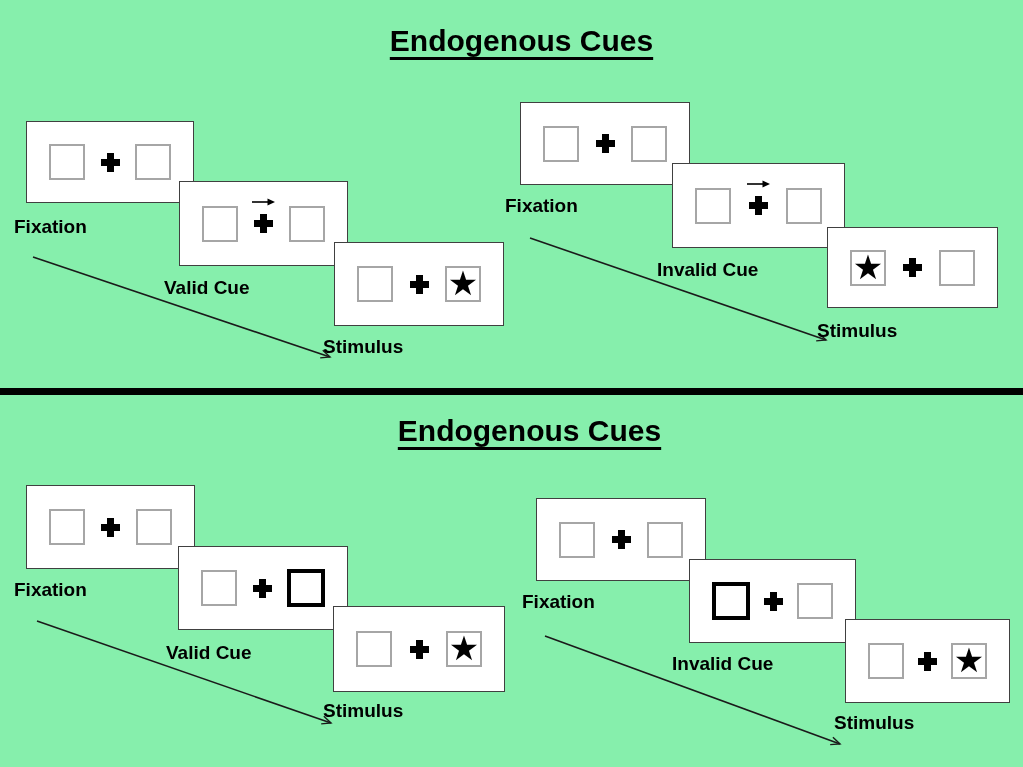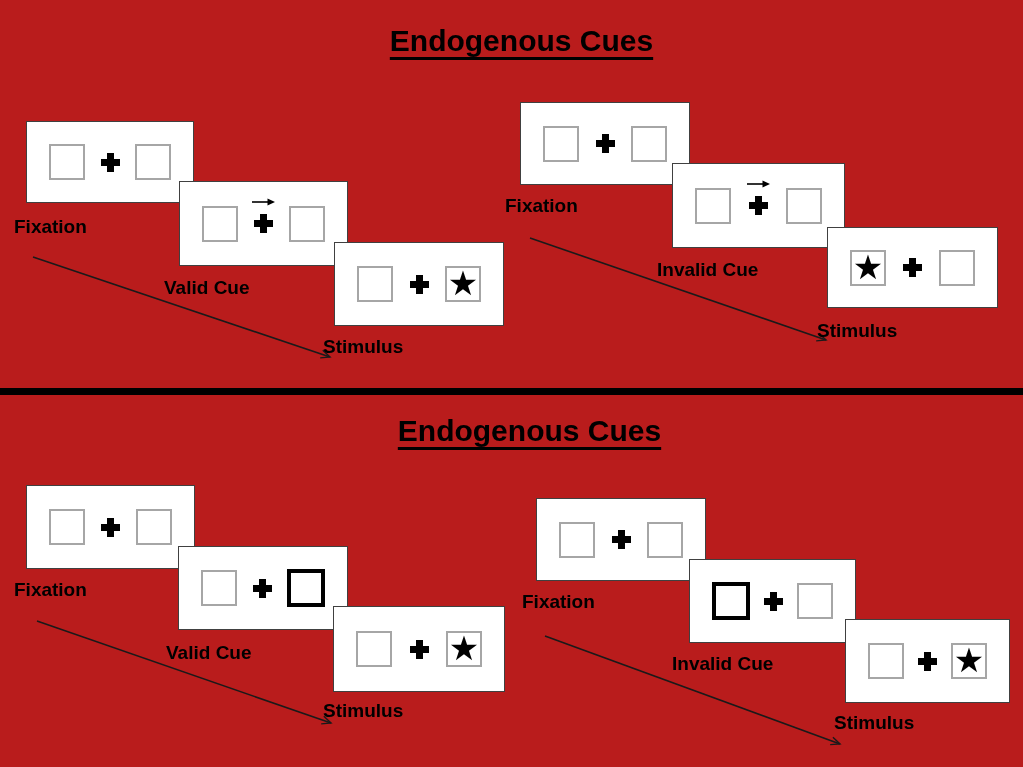--- a/index.html
+++ b/index.html
@@ -1,17 +1,17 @@
 <!DOCTYPE html>
 <html><head>
 <meta charset="utf-8">
 <style>
   html,body{margin:0;padding:0;background:#fff;}
   #canvas{
-    position:relative;width:1023px;height:767px;background:#b91c1c;
+    position:relative;width:1023px;height:767px;background:#86efac;
     font-family:"Liberation Sans", sans-serif;color:#000;overflow:hidden;
   }
   .section-title{
     position:absolute;left:0;width:100%;text-align:center;
     font-size:30px;font-weight:700;
   }
   .section-title span{
     text-decoration:underline;text-decoration-thickness:3px;text-underline-offset:6px;
   }
   .divider{position:absolute;left:0;top:388px;width:1023px;height:7px;background:#000;}

